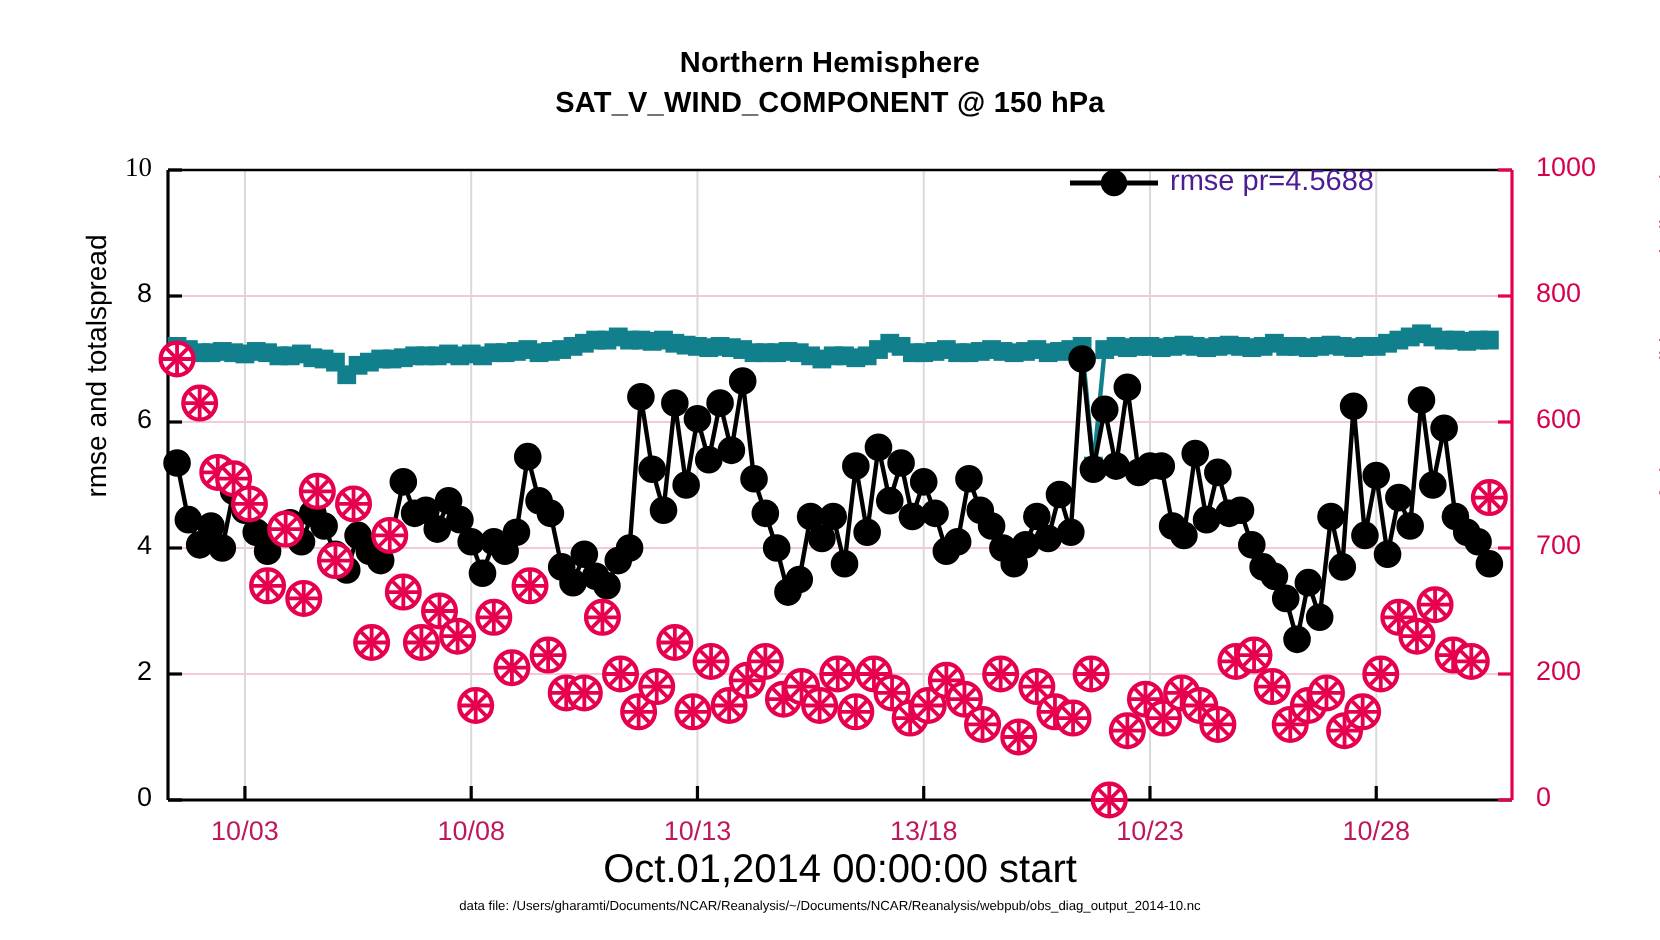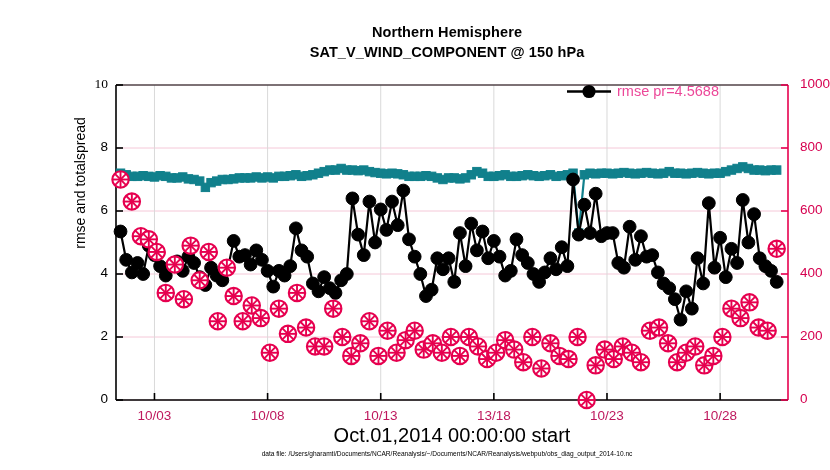--- a/index.html
+++ b/index.html
@@ -1,21 +1,21 @@
 <!DOCTYPE html>
 <html><head>
 <meta charset="utf-8">
 <style>
   html,body{margin:0;padding:0;}
   body{
     width:830px;height:470px;background:#ffffff;
     font-family:"Liberation Sans", sans-serif;
     overflow:hidden;position:relative;
   }
-  #fig{position:absolute;left:0;top:0;width:760px;height:470px;margin-left:32px;}
+  #fig{position:absolute;left:0;top:0;width:760px;height:470px;}
   .ttl{
     position:absolute;left:0;top:22px;width:830px;text-align:center;
     font-size:14.5px;font-weight:bold;color:#000;line-height:20px;
     letter-spacing:0.1px;
   }
   .ttl div{display:block;}
   .ylab-left{
     position:absolute;left:-62px;top:175px;width:220px;text-align:center;
     font-size:14px;color:#000;transform:rotate(-90deg);
     transform-origin:center center;white-space:nowrap;
@@ -39,21 +39,21 @@
   }
   .tick-r{
     position:absolute;text-align:left;font-size:13.5px;color:#d6004f;
     width:60px;
   }
   .tick-x{
     position:absolute;text-align:center;font-size:13.5px;color:#be185d;
     width:70px;
   }
   .legend{
-    position:absolute;font-size:14.5px;color:#ec4899;white-space:nowrap;
+    position:absolute;font-size:14.5px;color:#4c1d95;white-space:nowrap;
   }
   .legend-row{position:relative;height:23px;line-height:23px;}
   .lg-txt{margin-left:52px;display:inline-block;}
   .lg-sym{position:absolute;left:0;top:0;width:48px;height:23px;}
 </style>
 </head>
 <body>
 
 <div id="fig">
 
@@ -714,21 +714,21 @@
 
   <div id="ticks">
       <div class="tick-l" style="left: 36px; top: 391px;">0</div>
       <div class="tick-l" style="left: 36px; top: 328px;">2</div>
       <div class="tick-l" style="left: 36px; top: 265px;">4</div>
       <div class="tick-l" style="left: 36px; top: 202px;">6</div>
       <div class="tick-l" style="left: 36px; top: 139px;">8</div>
       <div class="tick-l" style="left: 36px; top: 76px; font-family: Liberation Serif, serif;">10</div>
       <div class="tick-r" style="left: 768px; top: 391px;">0</div>
       <div class="tick-r" style="left: 768px; top: 328px;">200</div>
-      <div class="tick-r" style="left: 768px; top: 265px;">400</div>
+      <div class="tick-r" style="left: 768px; top: 265px;">700</div>
       <div class="tick-r" style="left: 768px; top: 202px;">600</div>
       <div class="tick-r" style="left: 768px; top: 139px;">800</div>
       <div class="tick-r" style="left: 768px; top: 76px;">1000</div>
       <div class="tick-x" style="left: 87.4646px; top: 408px;">10/03</div>
       <div class="tick-x" style="left: 200.596px; top: 408px;">10/08</div>
       <div class="tick-x" style="left: 313.727px; top: 408px;">10/13</div>
       <div class="tick-x" style="left: 426.859px; top: 408px;">13/18</div>
       <div class="tick-x" style="left: 539.99px; top: 408px;">10/23</div>
       <div class="tick-x" style="left: 653.121px; top: 408px;">10/28</div>
     </div>

